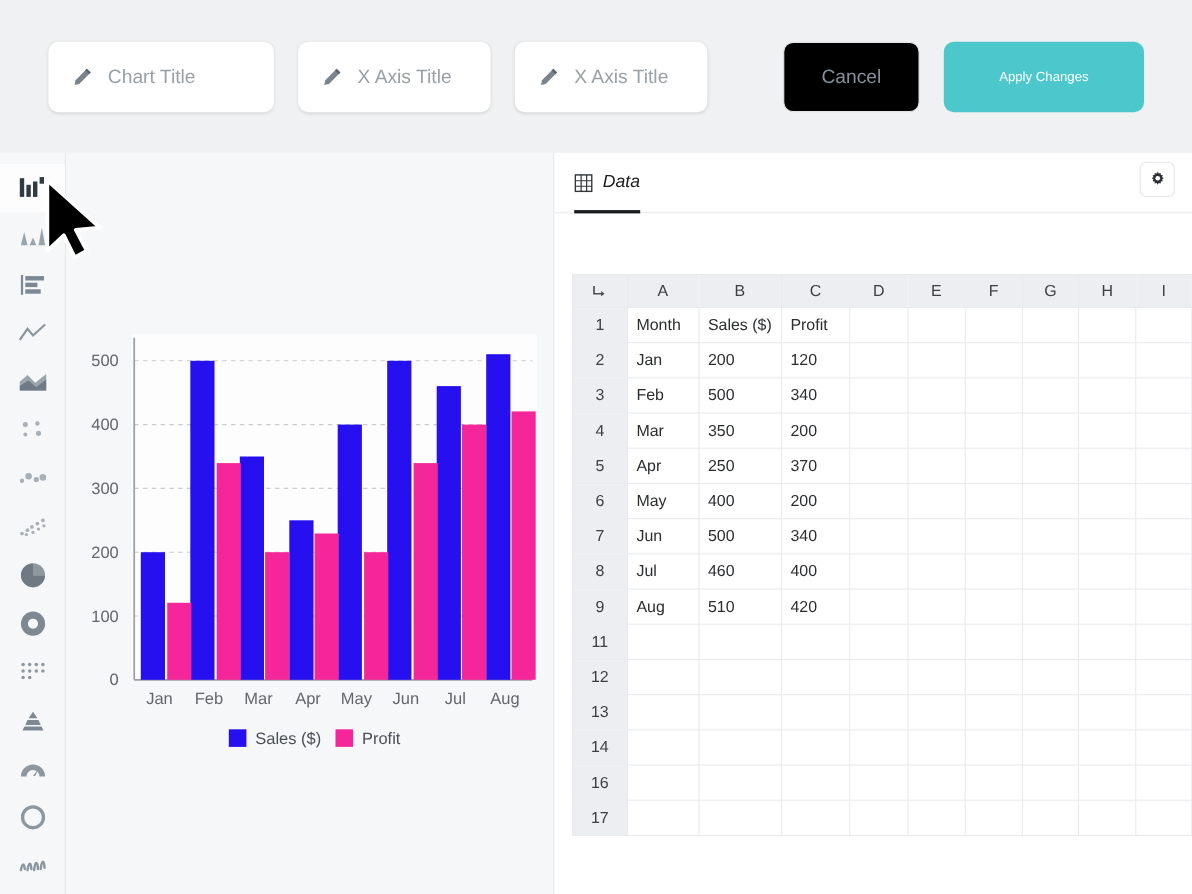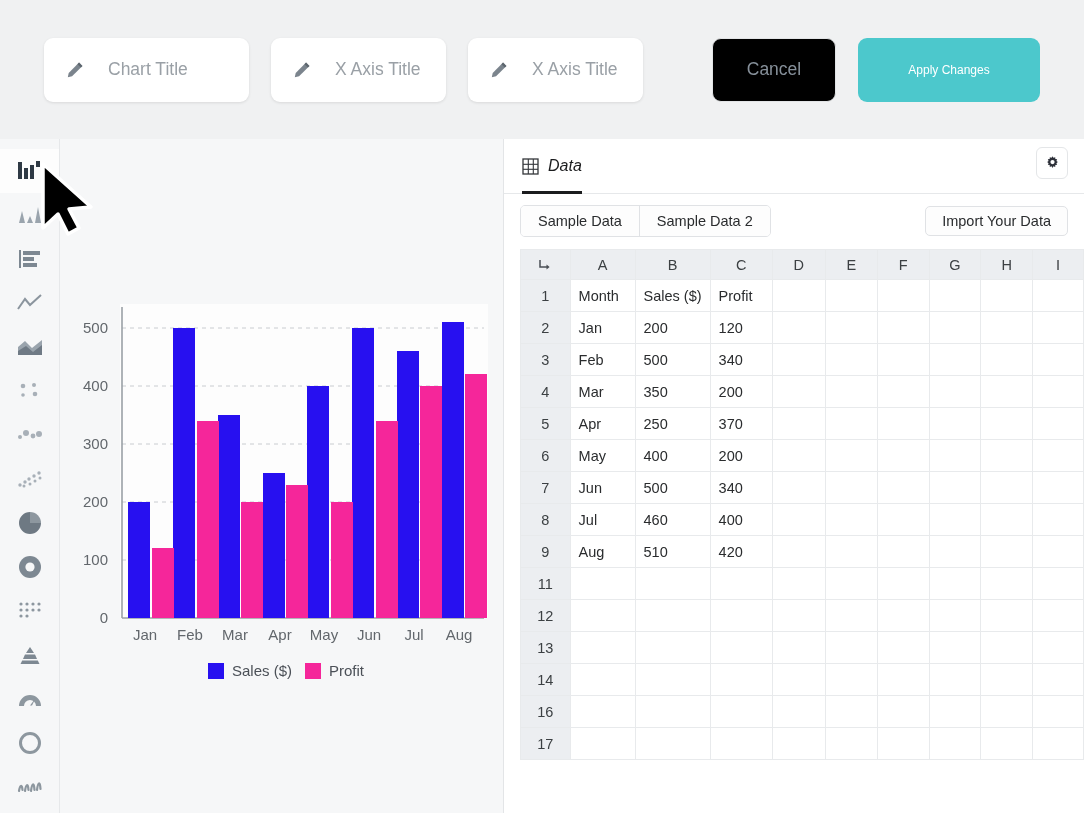--- a/index.html
+++ b/index.html
@@ -12,21 +12,21 @@
   #app { position: relative; width: 1084px; height: 813px; background:#fff; }
 
   
   .topbar {
     position: absolute; left:0; top:0; width:1084px; height:139px;
     background:#f0f1f2;
     display:flex; align-items:center; padding: 0 44px;
   }
   .title-field {
     height:64px; background:#fff; border-radius:9px;
-    display:flex; align-items:center; gap:24px;
+    display:flex; align-items:center; gap:14px;
     padding: 0 22px; margin-right:22px;
     box-shadow: 0 1px 3px rgba(0,0,0,0.10);
     cursor:text;
   }
   .title-field.f1 { width:205px; }
   .title-field.f2 { width:175px; }
   .title-field.f3 { width:175px; }
   .title-field .ph { color:#9aa0a6; font-size:17.5px; white-space:nowrap; }
   .pencil { width:18px; height:18px; flex:0 0 18px; display:block; }
 
@@ -393,25 +393,20 @@
 
       <div class="gear-btn">
         <svg width="17" height="17" viewBox="0 0 20 20">
           <path d="M10 1.4 11.1 3.3 13.2 2.6 13.3 4.8 15.5 5 14.6 7 16.3 8.3 14.6 9.6 15.5 11.6 13.3 11.8 13.2 14 11.1 13.3 10 15.2 8.9 13.3 6.8 14 6.7 11.8 4.5 11.6 5.4 9.6 3.7 8.3 5.4 7 4.5 5 6.7 4.8 6.8 2.6 8.9 3.3Z" fill="#2d3039"></path>
           <circle cx="10" cy="8.3" r="2.5" fill="#ffffff"></circle>
         </svg>
       </div>
     </div>
 
     <div class="datatoolbar">
-      <div class="segmented">
-        <div class="seg">Sample Data</div>
-        <div class="seg">Sample Data 2</div>
-      </div>
-      <div class="import-btn">Import Your Data</div>
     </div>
 
     <div class="sheetwrap">
       <table class="sheet">
         <thead>
           <tr>
             <th class="corner w-row">
               <svg width="16" height="16" viewBox="0 0 16 16" style="vertical-align:middle">
                 <path d="M3 3 V10 H11" fill="none" stroke="#4a4f55" stroke-width="1.5"></path>
                 <path d="M9.5 7.6 L12.6 10 L9.5 12.4Z" fill="#4a4f55"></path>

